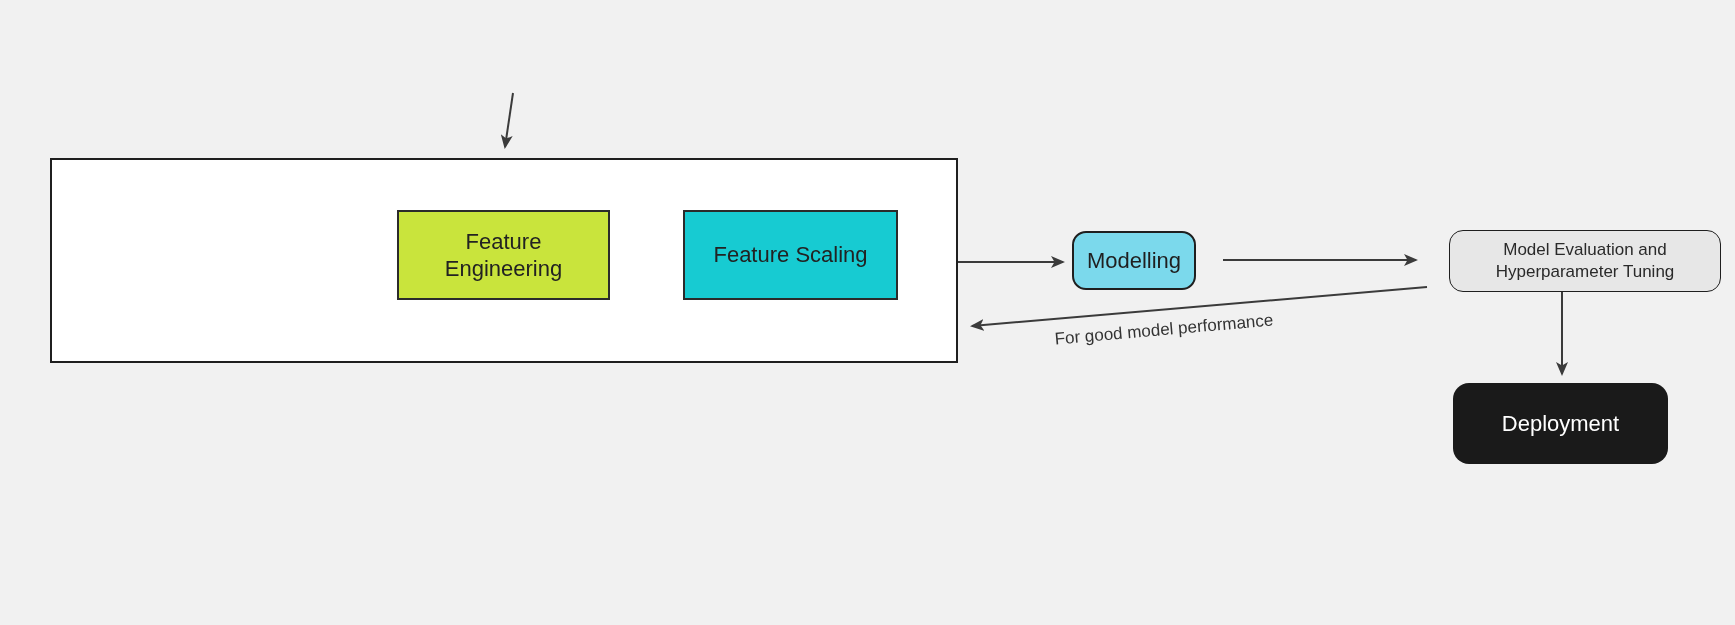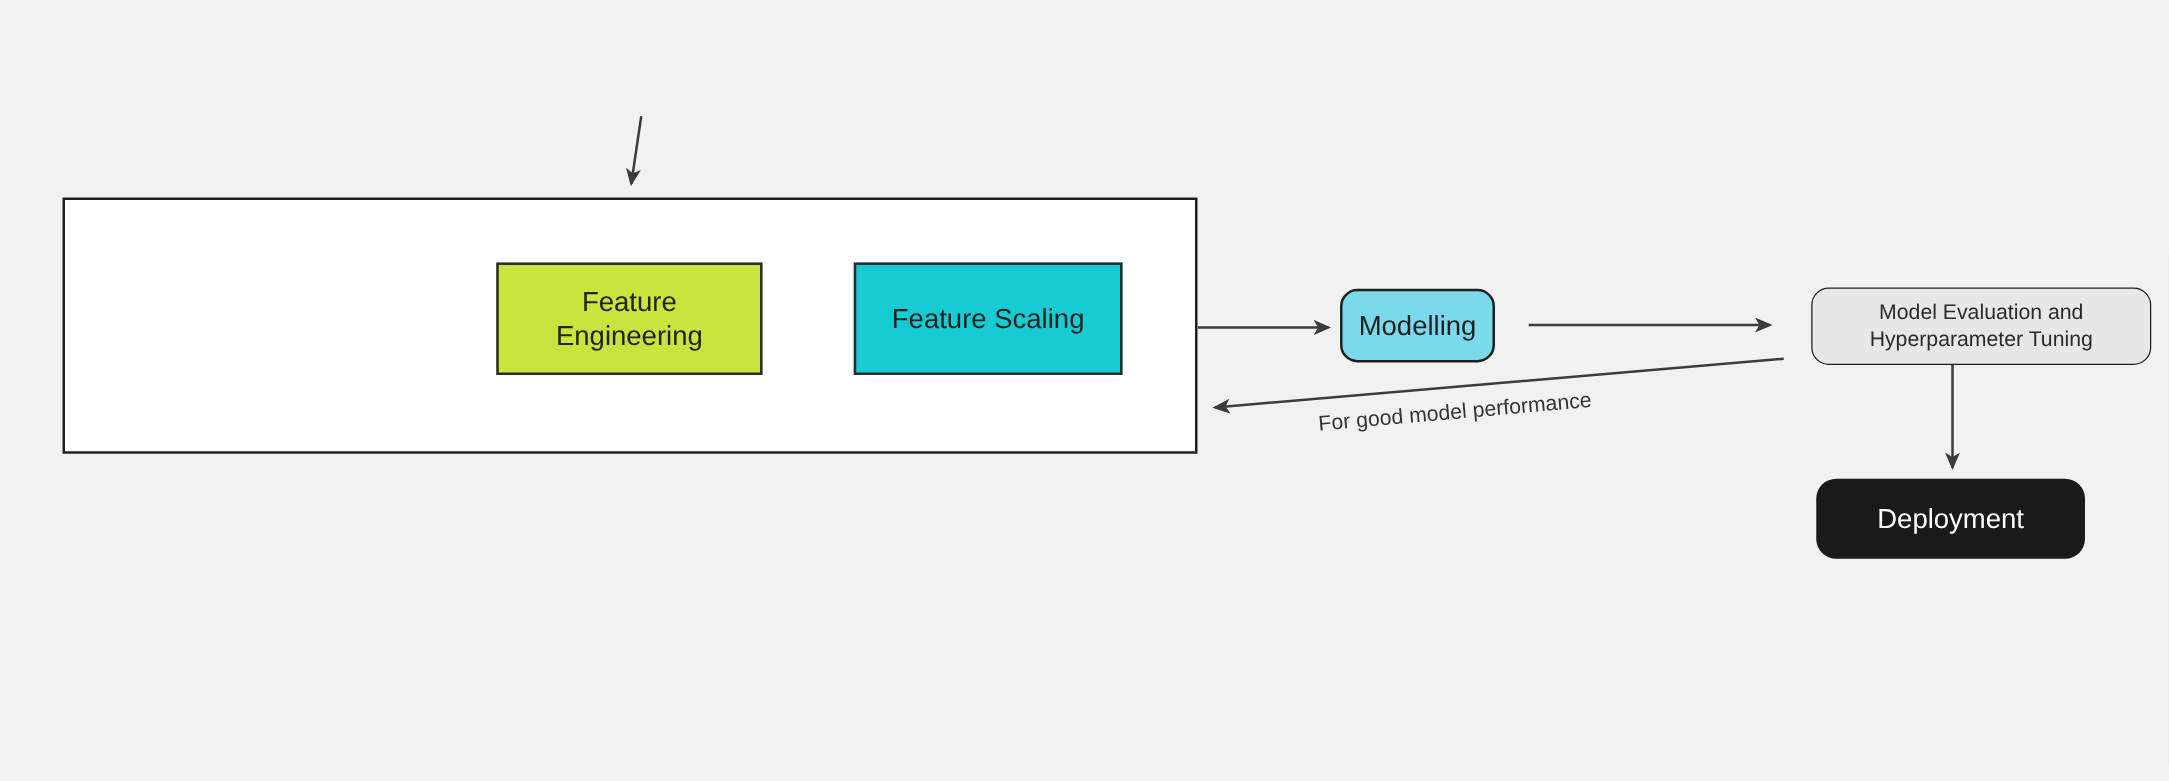--- a/index.html
+++ b/index.html
@@ -60,21 +60,21 @@
     left: 1425px; top: 230px; width: 272px; height: 62px;
     border: 1.5px solid #1f1f1f;
     border-radius: 14px;
     font-size: 17px; line-height: 1.3;
     padding: 16px 28px;
     color: #2a2a2a;
     margin-left: 24px;
   }
 
   .deployment-node {
-    left: 1453px; top: 383px; width: 215px; height: 64px;
+    left: 1453px; top: 383px; width: 215px; height: 81px;
     border-radius: 16px;
     font-size: 22px;
     color: #FFFFFF;
   }
 
   .feedback-label {
     left: 1038px; top: 320px; width: 252px;
     font-size: 17px;
     color: #333;
     text-align: center;

